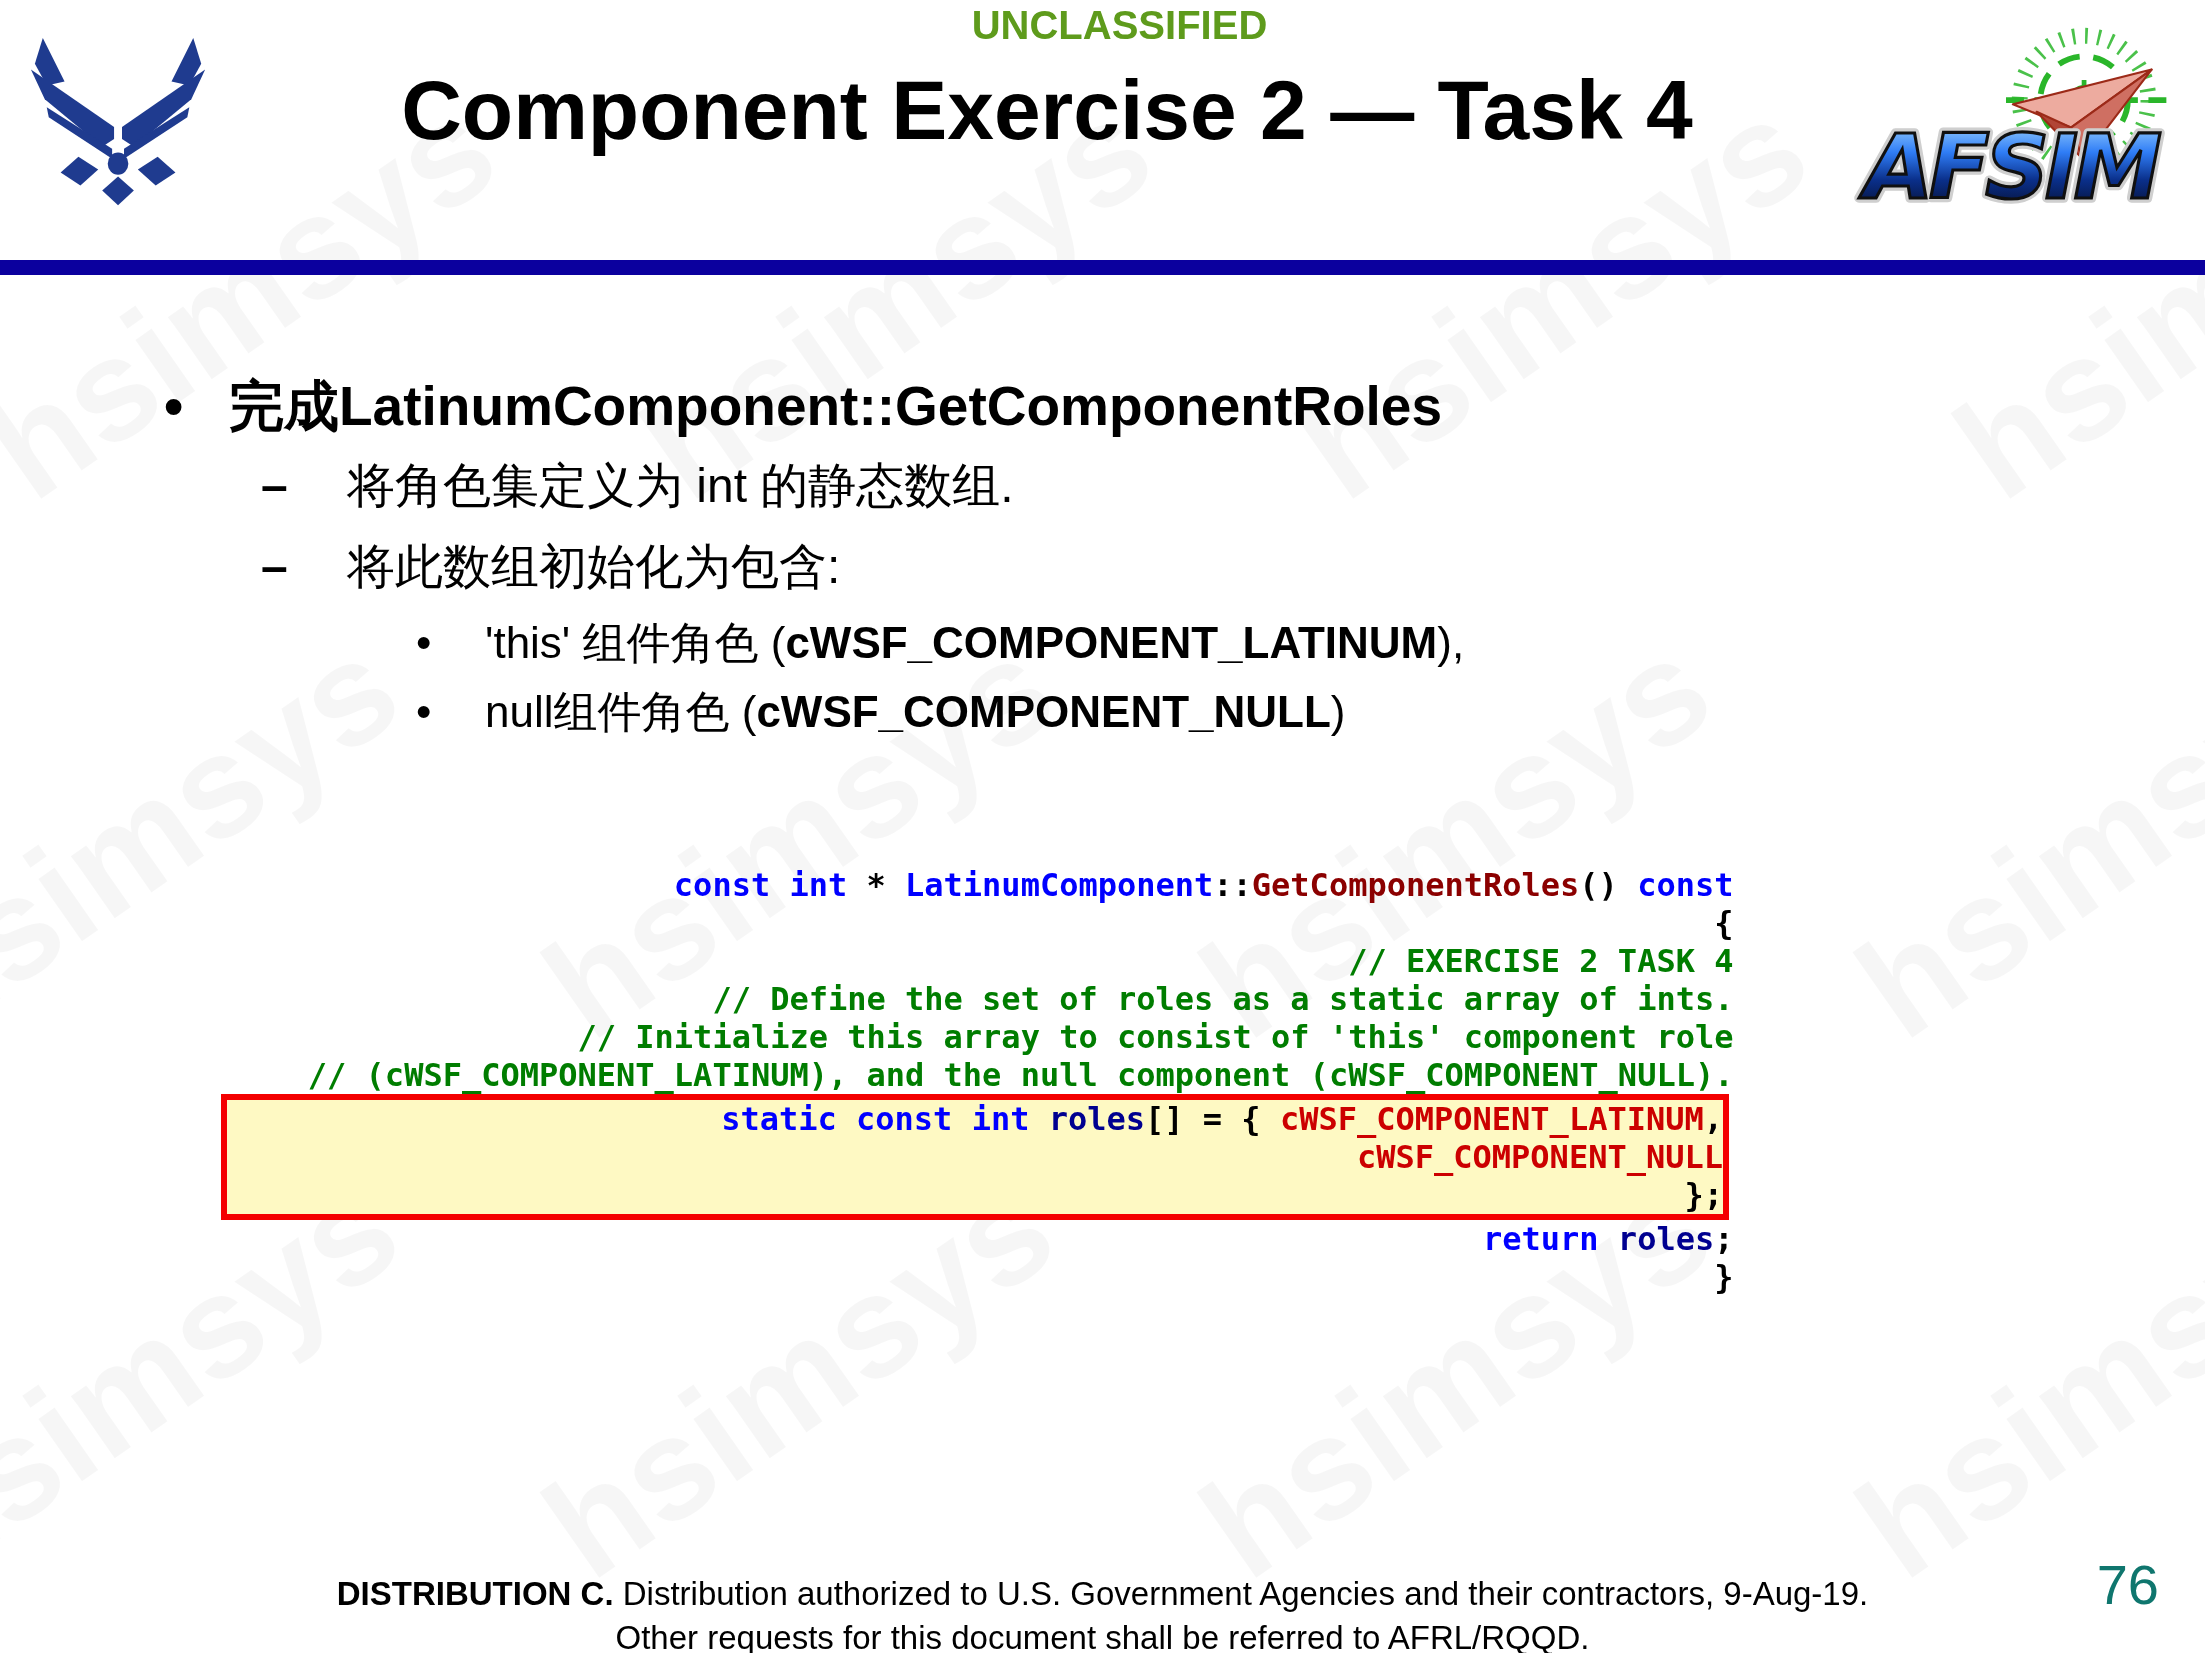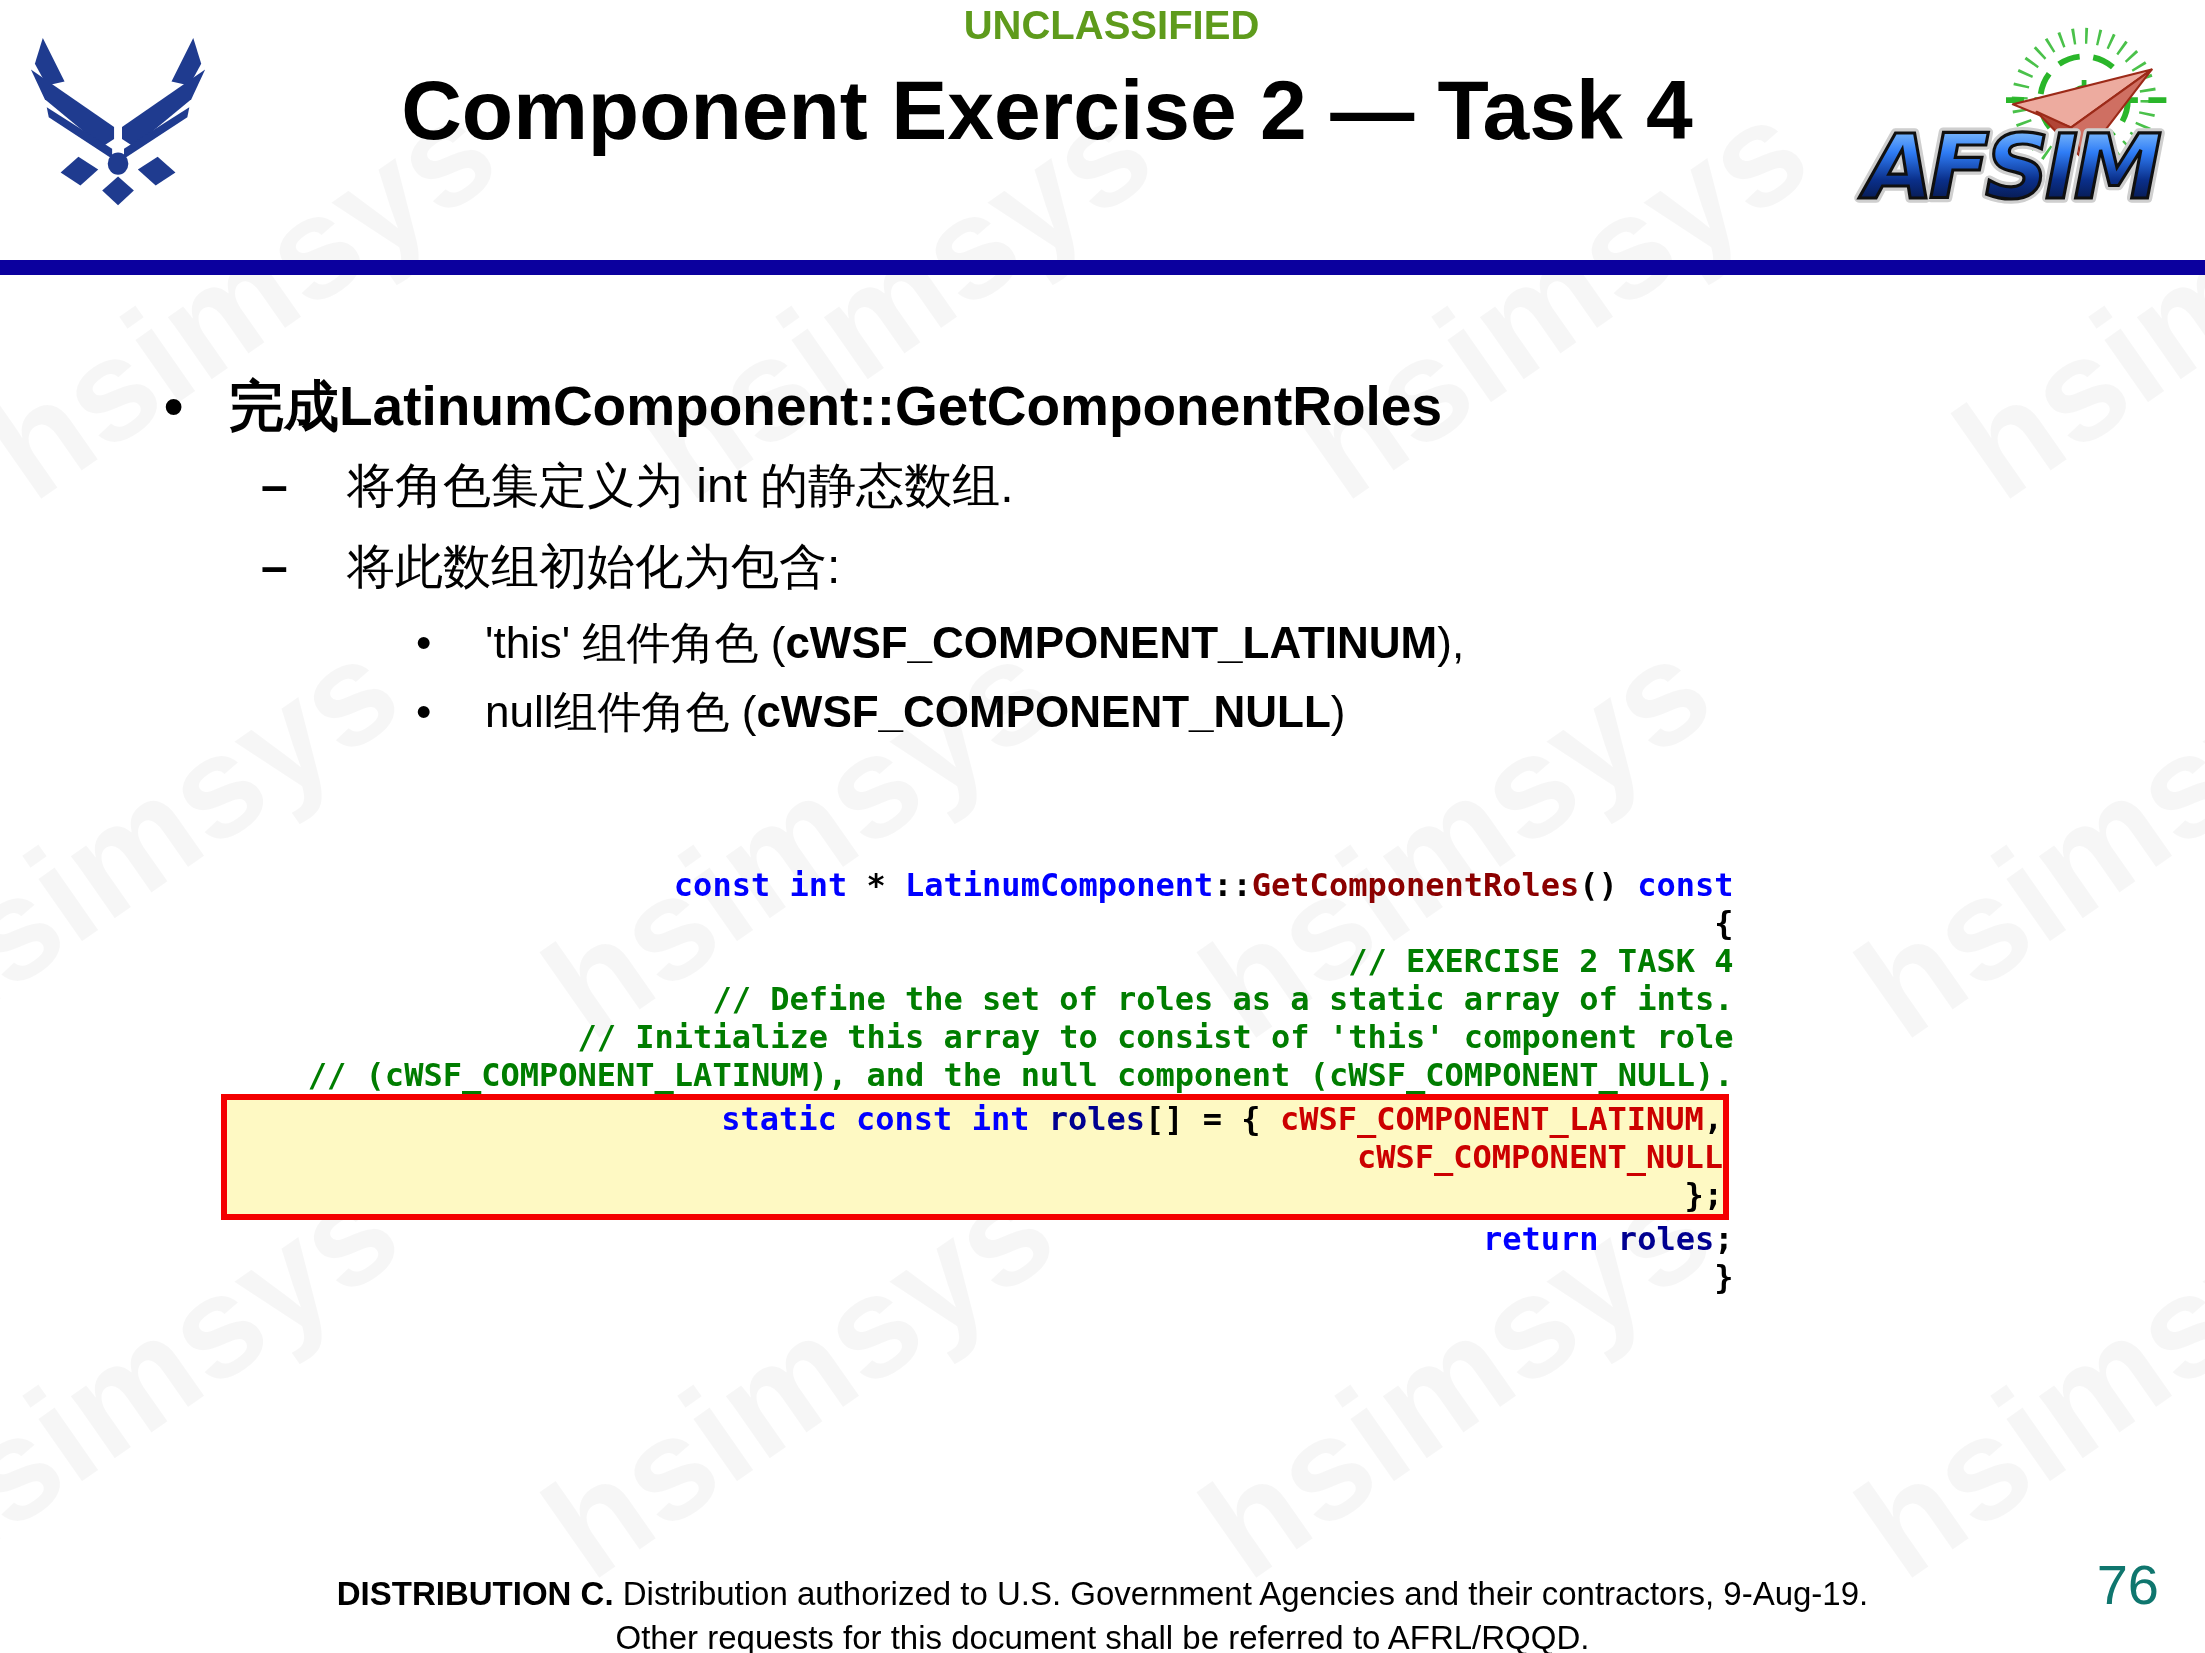--- a/index.html
+++ b/index.html
@@ -14,21 +14,21 @@
 
   
   .wm {
     position:absolute; transform:translate(-50%,-50%) rotate(-35deg);
     font-size:144px; font-weight:bold; color:rgba(0,0,0,0.035);
     white-space:nowrap; user-select:none;
   }
 
   
   .classification {
-    position:absolute; left:26px; top:3.4px; width:2171px; text-align:center;
+    position:absolute; left:34px; top:3.4px; width:2171px; text-align:center;
     font-size:40px; font-weight:bold; color:#5E9B1C;
   }
   .title {
     position:absolute; left:0; top:67px; width:2094px; text-align:center;
     font-size:84px; line-height:86px; font-weight:bold; color:#000;
   }
   .subtitle {
     position:absolute; left:0; top:165px; width:2090px; text-align:center;
     font-size:64px; color:#0000FF;
   }

